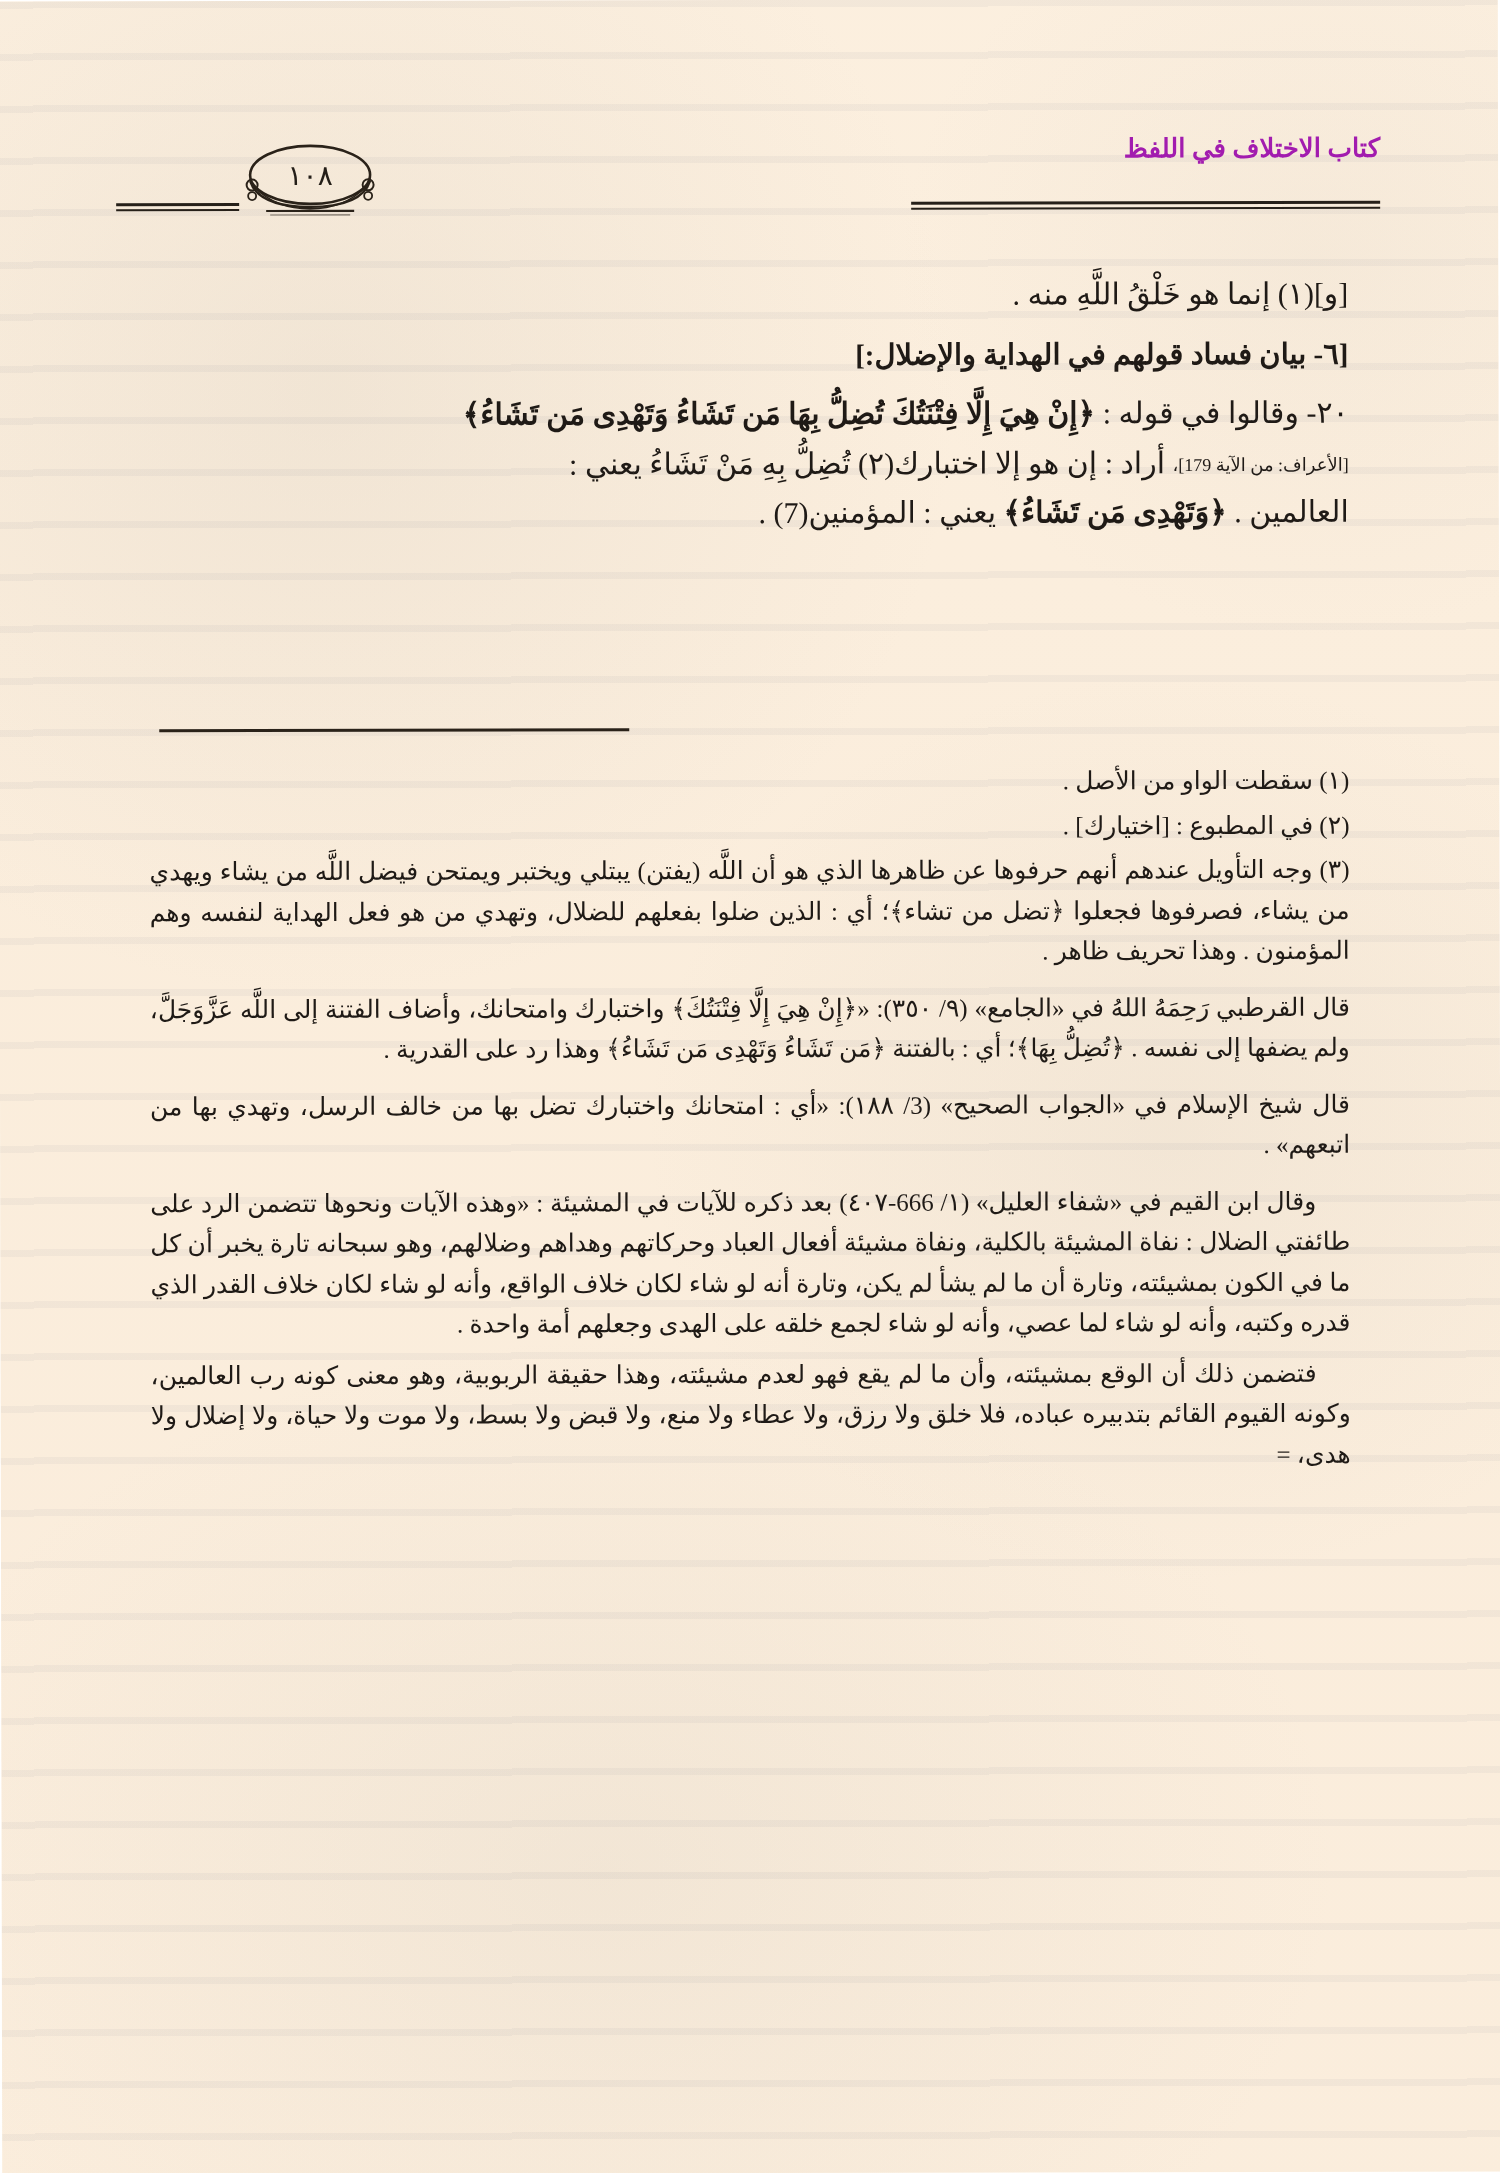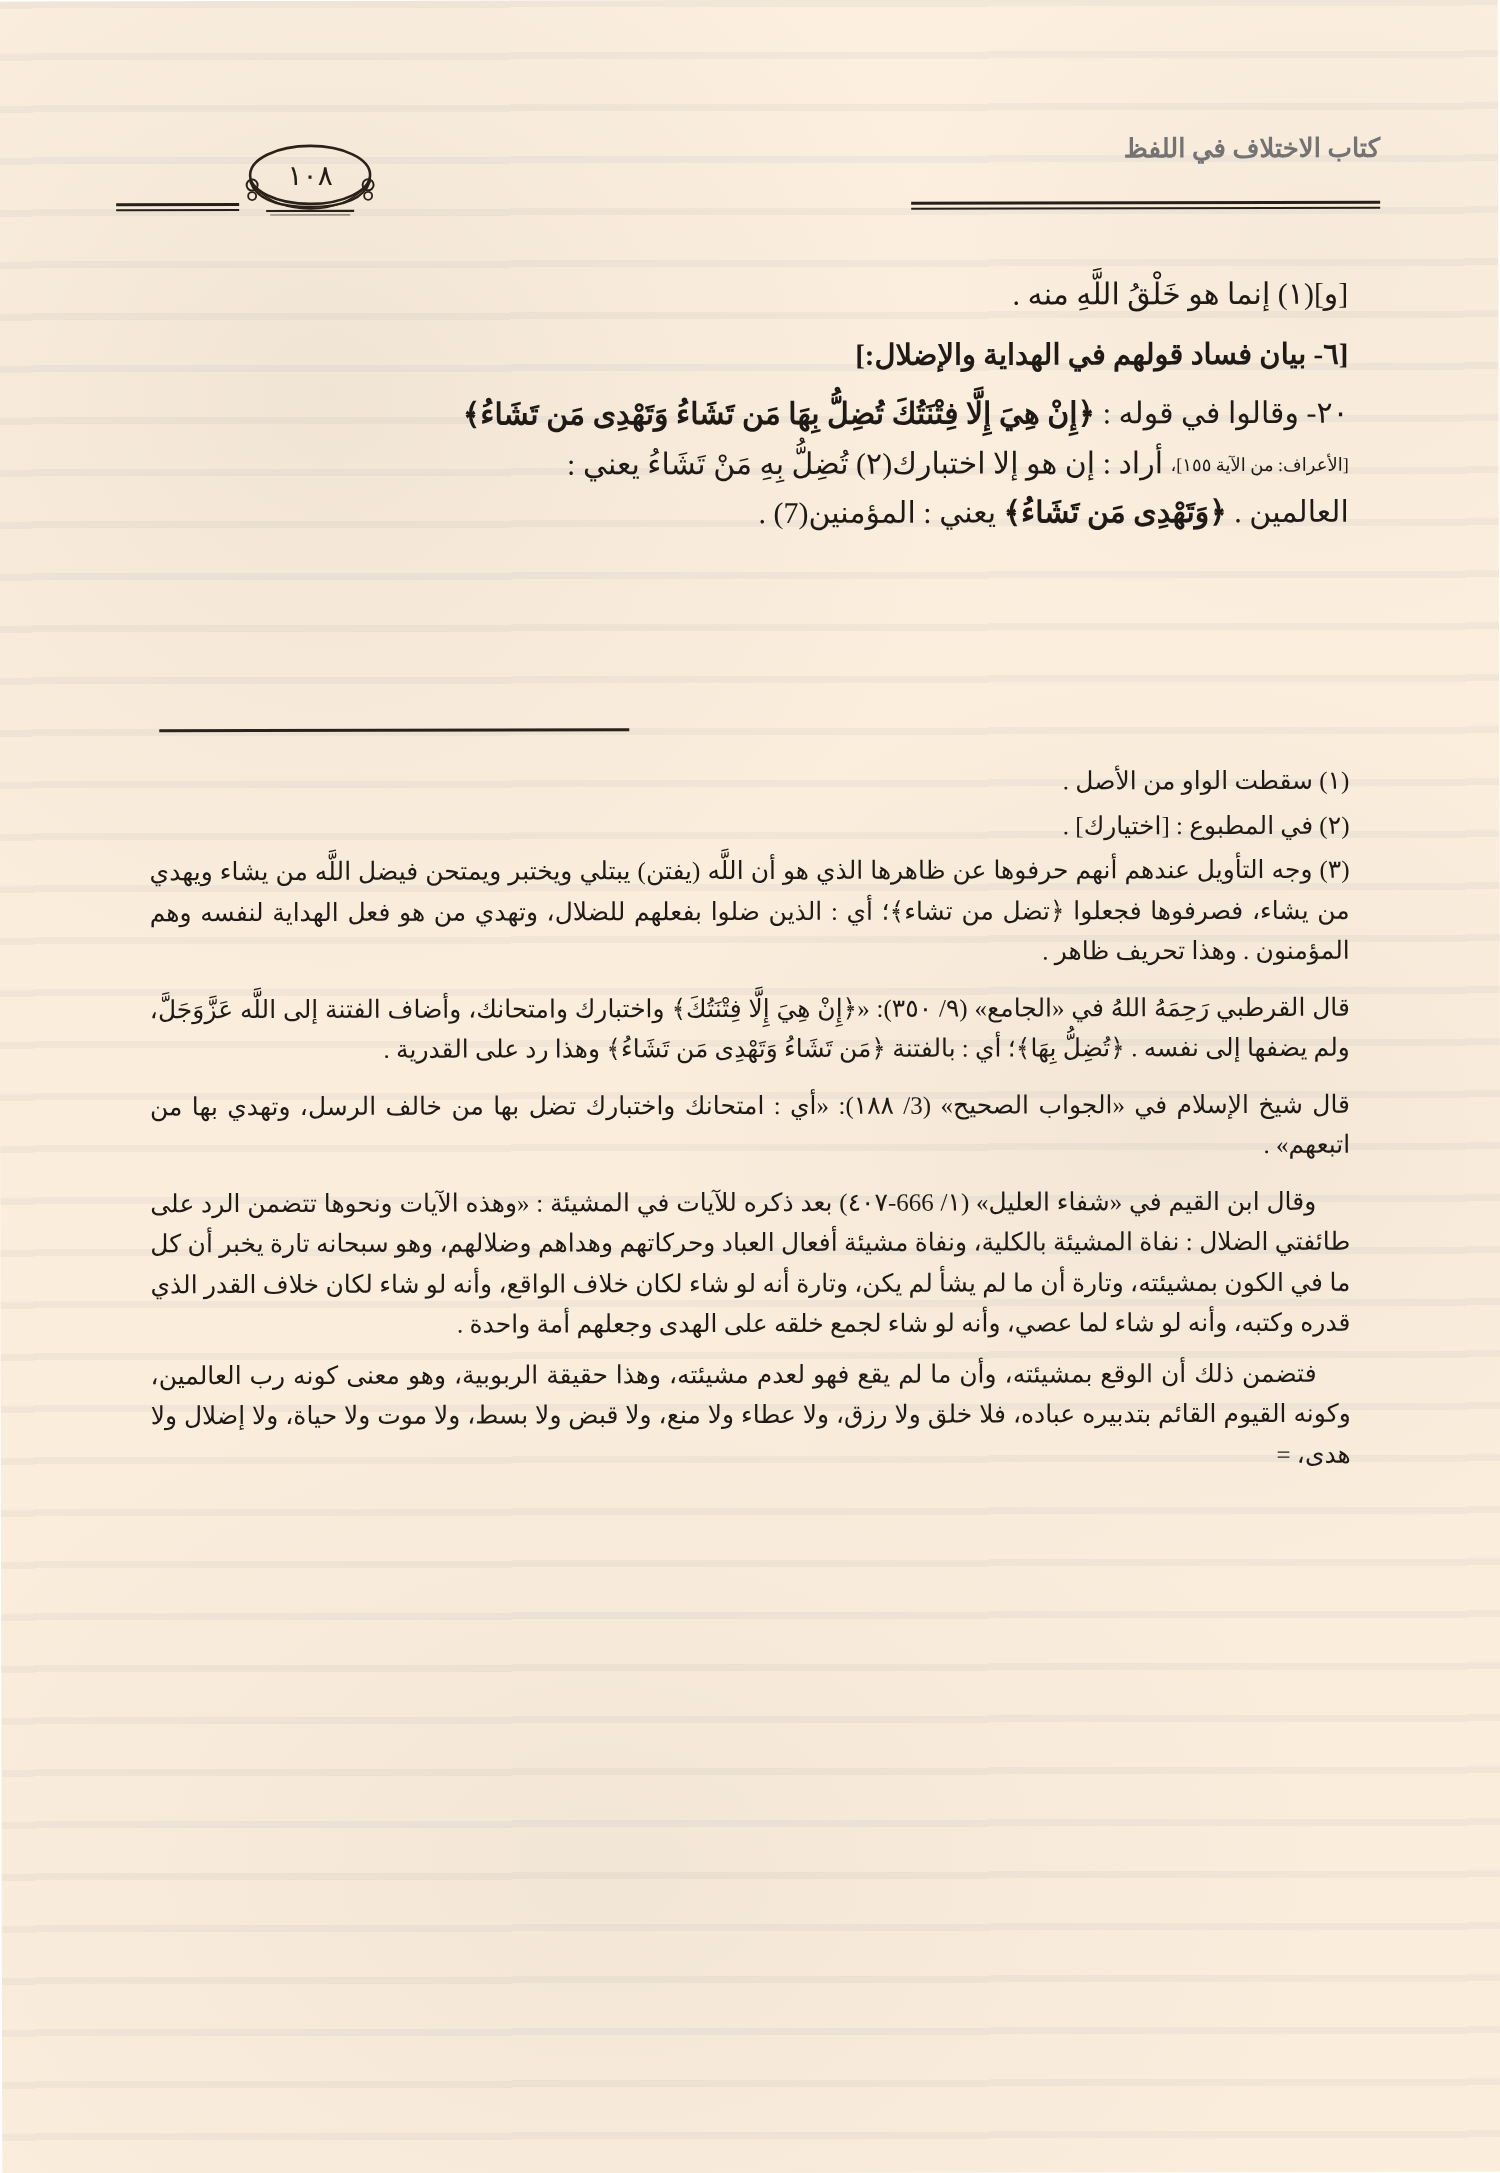--- a/index.html
+++ b/index.html
@@ -51,21 +51,21 @@
     right: 118px;
     left: 118px;
     height: 110px;
   }
   .header-title {
     position: absolute;
     top: 6px;
     right: 0;
     font-size: 26px;
     font-weight: bold;
-    color: #737373;
+    color: #a21caf;
     letter-spacing: 0;
     white-space: nowrap;
   }
   .header-rule-right {
     position: absolute;
     right: 0;
     left: 795px;
     top: 74px;
     border-top: 3px solid #262019;
     border-bottom: 2px solid #262019;
@@ -205,21 +205,21 @@
 
     <div class="line body-line">[و](١) إنما هو خَلْقُ اللَّهِ منه .</div>
 
     <div class="line heading-line">[٦- بيان فساد قولهم في الهداية والإضلال:]</div>
 
     <div class="item-20">
       <div class="line body-line">
         <span>٢٠- وقالوا في قوله : </span><span class="verse">﴿إِنْ هِيَ إِلَّا فِتْنَتُكَ تُضِلُّ بِهَا مَن تَشَاءُ وَتَهْدِى مَن تَشَاءُ﴾</span>
       </div>
       <div class="line body-line">
-        <span class="ref-small">[الأعراف: من الآية ١٥٥]،</span><span> أراد : إن هو إلا اختبارك(٢) تُضِلُّ بِهِ مَنْ تَشَاءُ يعني :</span>
+        <span class="ref-small">[الأعراف: من الآية 179]،</span><span> أراد : إن هو إلا اختبارك(٢) تُضِلُّ بِهِ مَنْ تَشَاءُ يعني :</span>
       </div>
       <div class="line body-line">
         <span>العالمين . </span><span class="verse">﴿وَتَهْدِى مَن تَشَاءُ﴾</span><span> يعني : المؤمنين(7) .</span>
       </div>
     </div>
   </div>
 
   <div class="fn-sep"></div>
 
   <div class="footnotes">

